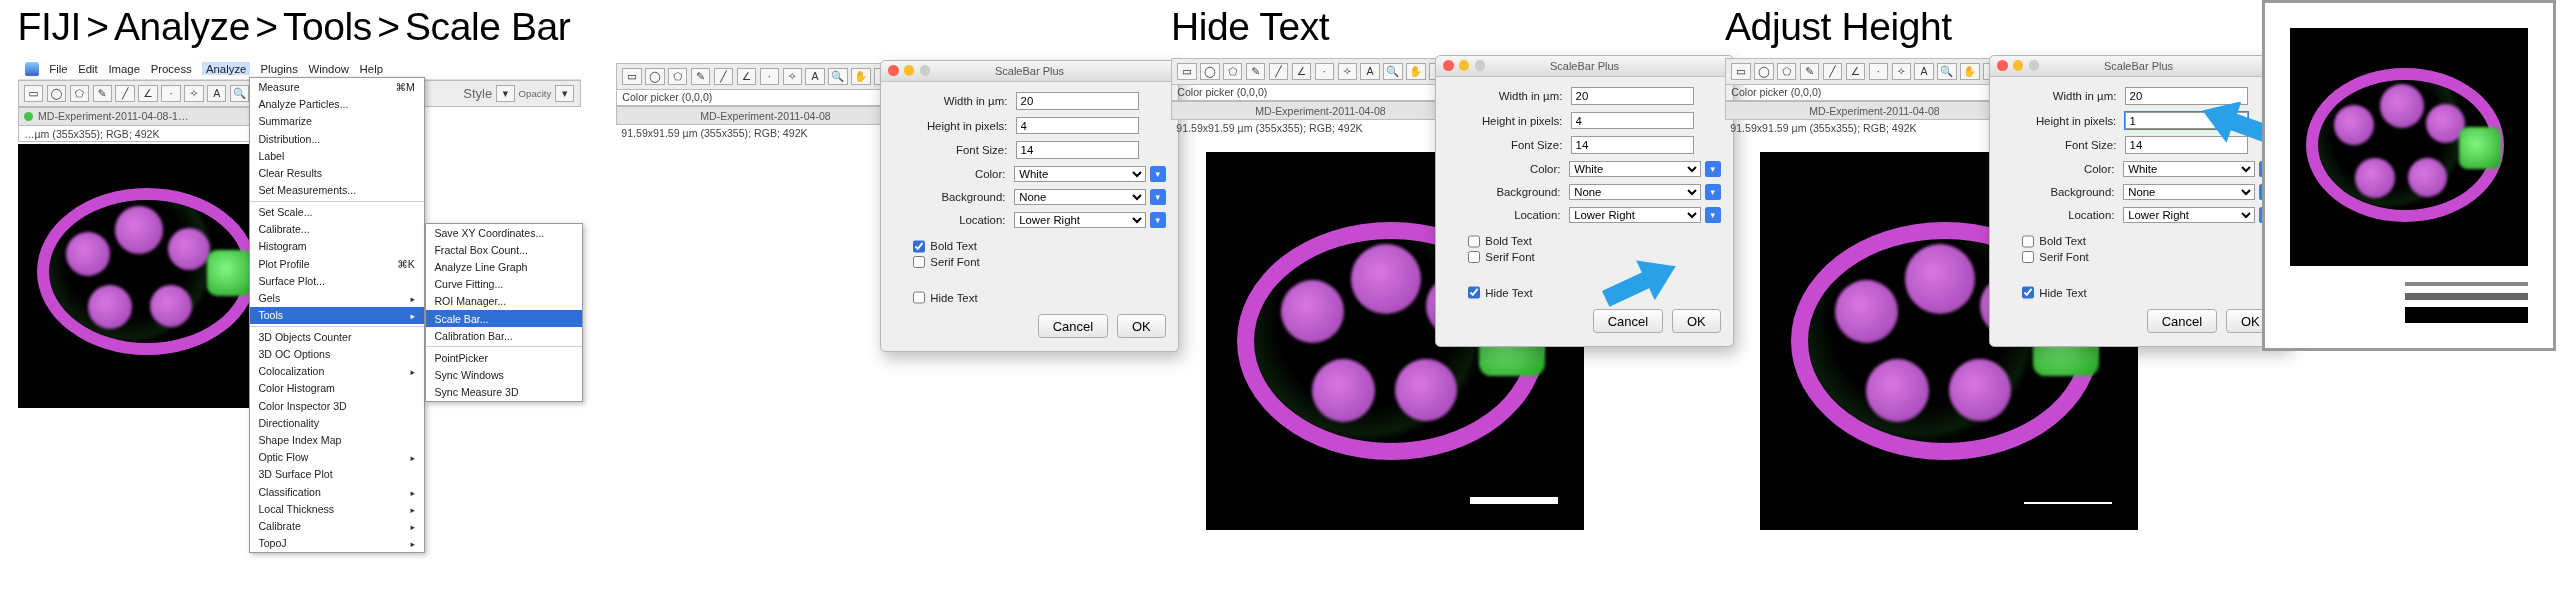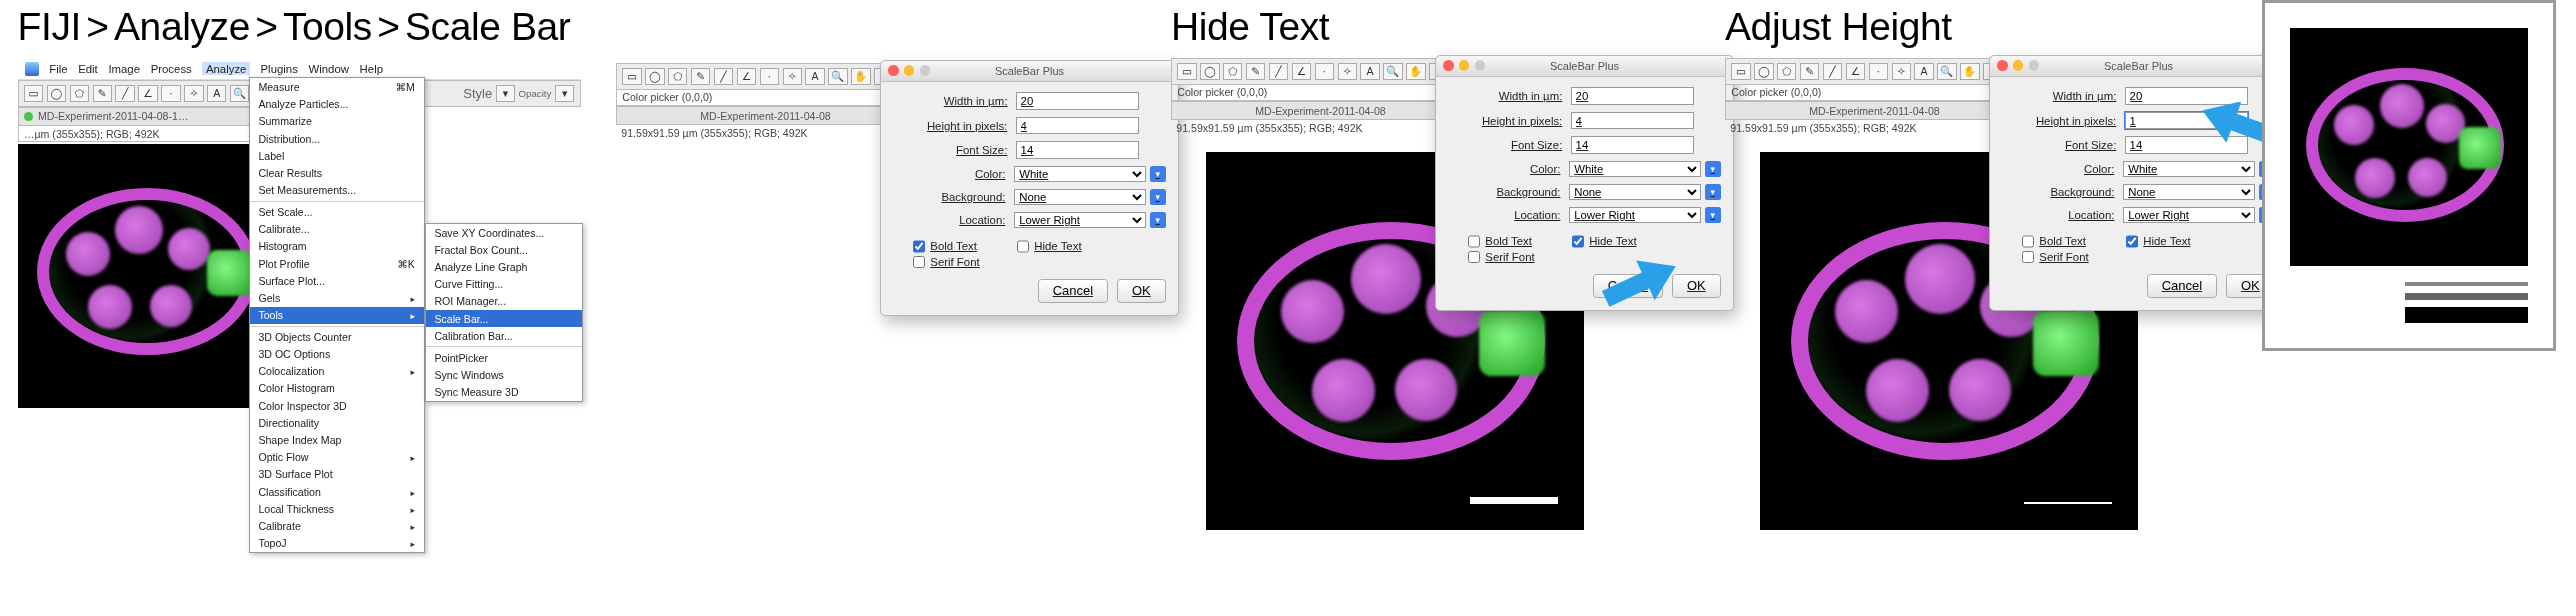--- a/index.html
+++ b/index.html
@@ -28,28 +28,28 @@
   .menu .mi { padding:2.6px 8.8px; white-space:nowrap; display:flex; justify-content:space-between; gap:16px;}
   .menu .mi:hover, .menu .mi.hl { background:#2f6fd4; color:#fff; }
   .menu hr { border:none; border-top:0.9px solid #ccc; margin:1.8px 0;}
   .menu .arrow::after { content:"▸"; font-size:8.8px; color:#333;}
   .menu .mi.hl .arrow::after { color:#fff;}
   
   .dlg { position:absolute; width: 299px; background:#efefef; border:0.9px solid #b5b5b5; border-radius:5.3px; font-size:11.4px; color:#222; box-shadow: 3.5px 7px 16px rgba(0,0,0,0.25);}
   .dlg .titlebar { height:21px; background:linear-gradient(#f7f7f7,#dcdcdc); border-bottom:0.9px solid #c2c2c2; border-radius:5.3px 5.3px 0 0; display:flex; align-items:center; justify-content:center; position:relative; font-size:11px; color:#555;}
   .dlg .traffic { position:absolute; left:7px; top:4.4px; display:flex; gap:5.3px;}
   .dlg .traffic span{ width:10.6px; height:10.6px; border-radius:50%; display:block;}
-  .dlg .body { padding: 10.6px 12.3px 8.8px 12.3px; text-decoration: underline;}
+  .dlg .body { padding: 10.6px 12.3px 8.8px 12.3px;}
   .dlg .row { display:flex; align-items:center; margin-bottom:7px;}
   .dlg .row label { width: 114px; text-align:right; margin-right:8.8px; }
   .dlg .row input[type=text]{ width: 123px; border:0.9px solid #999; padding:1.8px 3.5px; font-size:11.4px; background:#fff;}
   .dlg .row select { width: 132px; font-size:11.4px; border:0.9px solid #999; background:#fff; }
   .dlg .selwrap { display:flex; align-items:center; gap:3.5px;}
   .dlg .selwrap .caret { width:16px; height:16px; background:#3b7ded; border-radius:2.6px; display:flex; align-items:center; justify-content:center; color:#fff; font-size:8.8px;}
-  .dlg .checks { display:flex; gap:37px; padding: 5.3px 0 1.8px 19.4px;}
+  .dlg .checks { display:flex; gap:23px; padding: 5.3px 0 1.8px 19.4px; flex-direction: column;}
   .dlg .checkcol { display:flex; flex-direction:column; gap:3.5px;}
   .dlg .checks label { display:flex; align-items:center; gap:5.3px; font-size:11.4px;}
   .dlg .checks input[type=checkbox]{ width:12.3px; height:12.3px; accent-color:#2f6fd4;}
   .dlg .btns { display:flex; justify-content:flex-end; gap:8.8px; padding: 8.8px 0 3.5px 0;}
   .dlg .btns button { font-size:13px; padding:3.5px 14px; border:0.9px solid #aaa; border-radius:3.5px; background:linear-gradient(#fff,#e6e6e6);}
   .bluearrow { position:absolute; }
   .bluearrow svg { display:block; }
   
   .figbox { border:3.5px solid #9a9a9a; background:#fff; padding:25px; display:inline-block;}
   .figbox .inner { background:#000; position:relative;}

